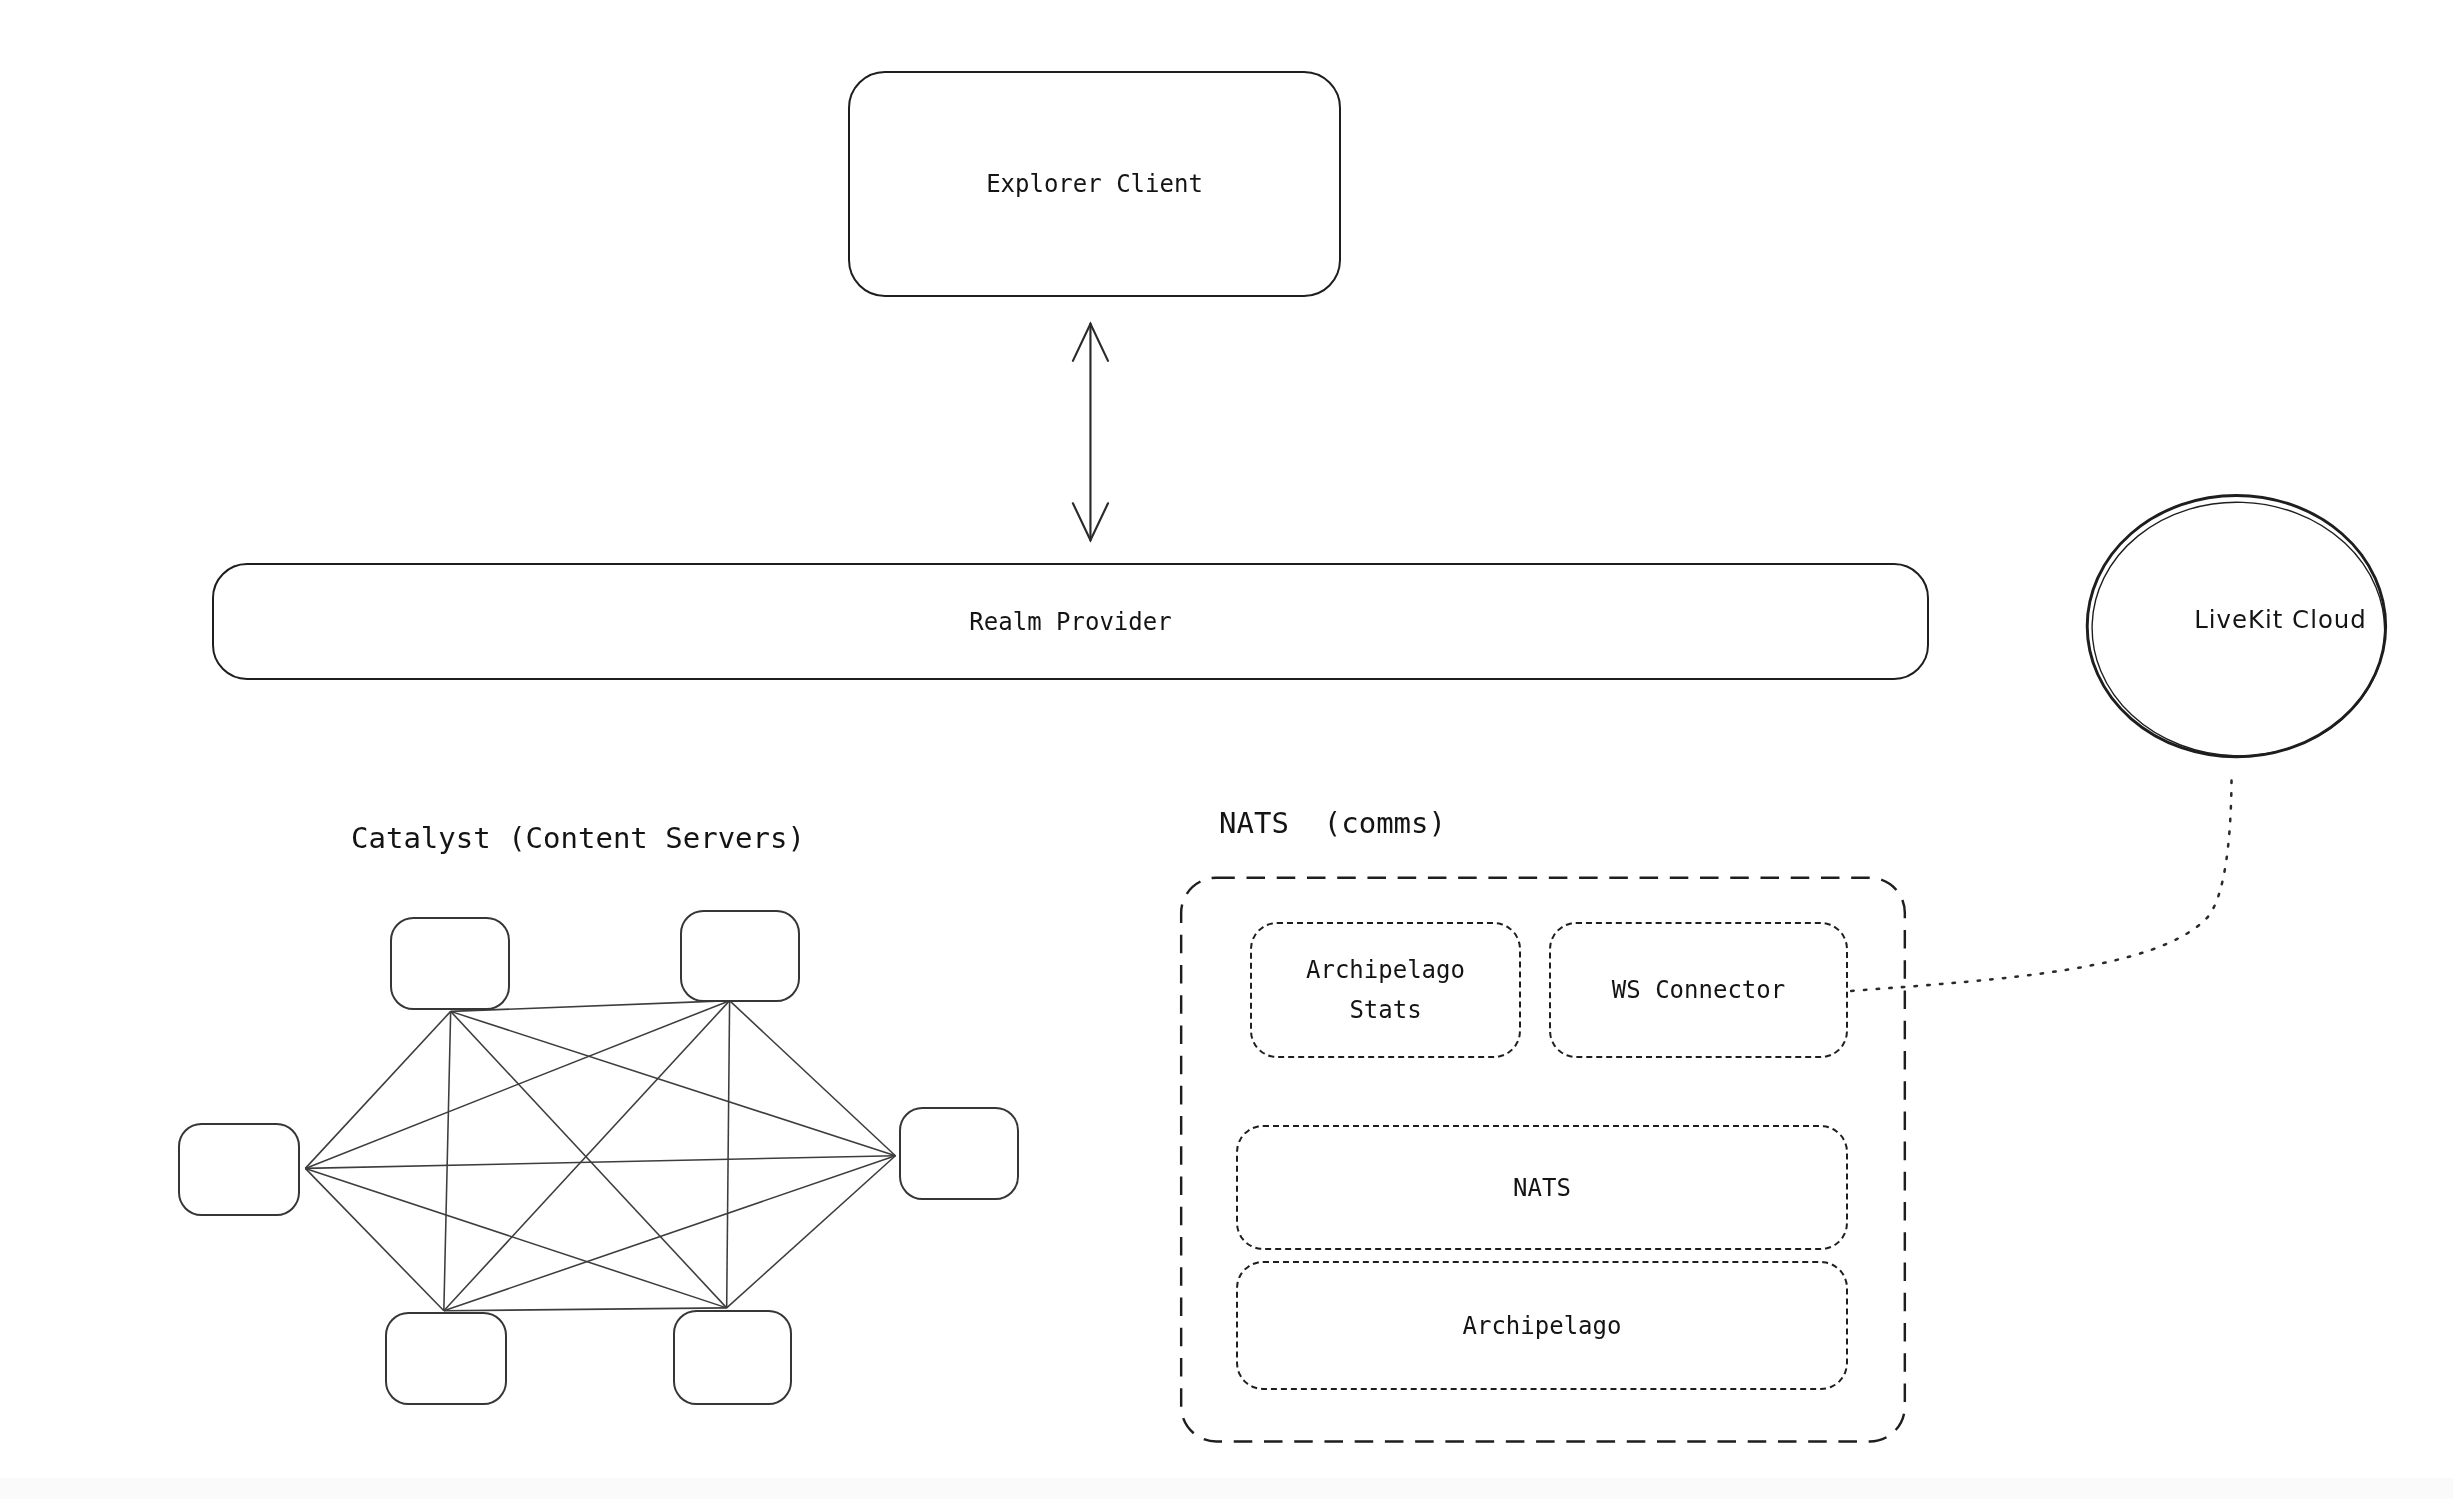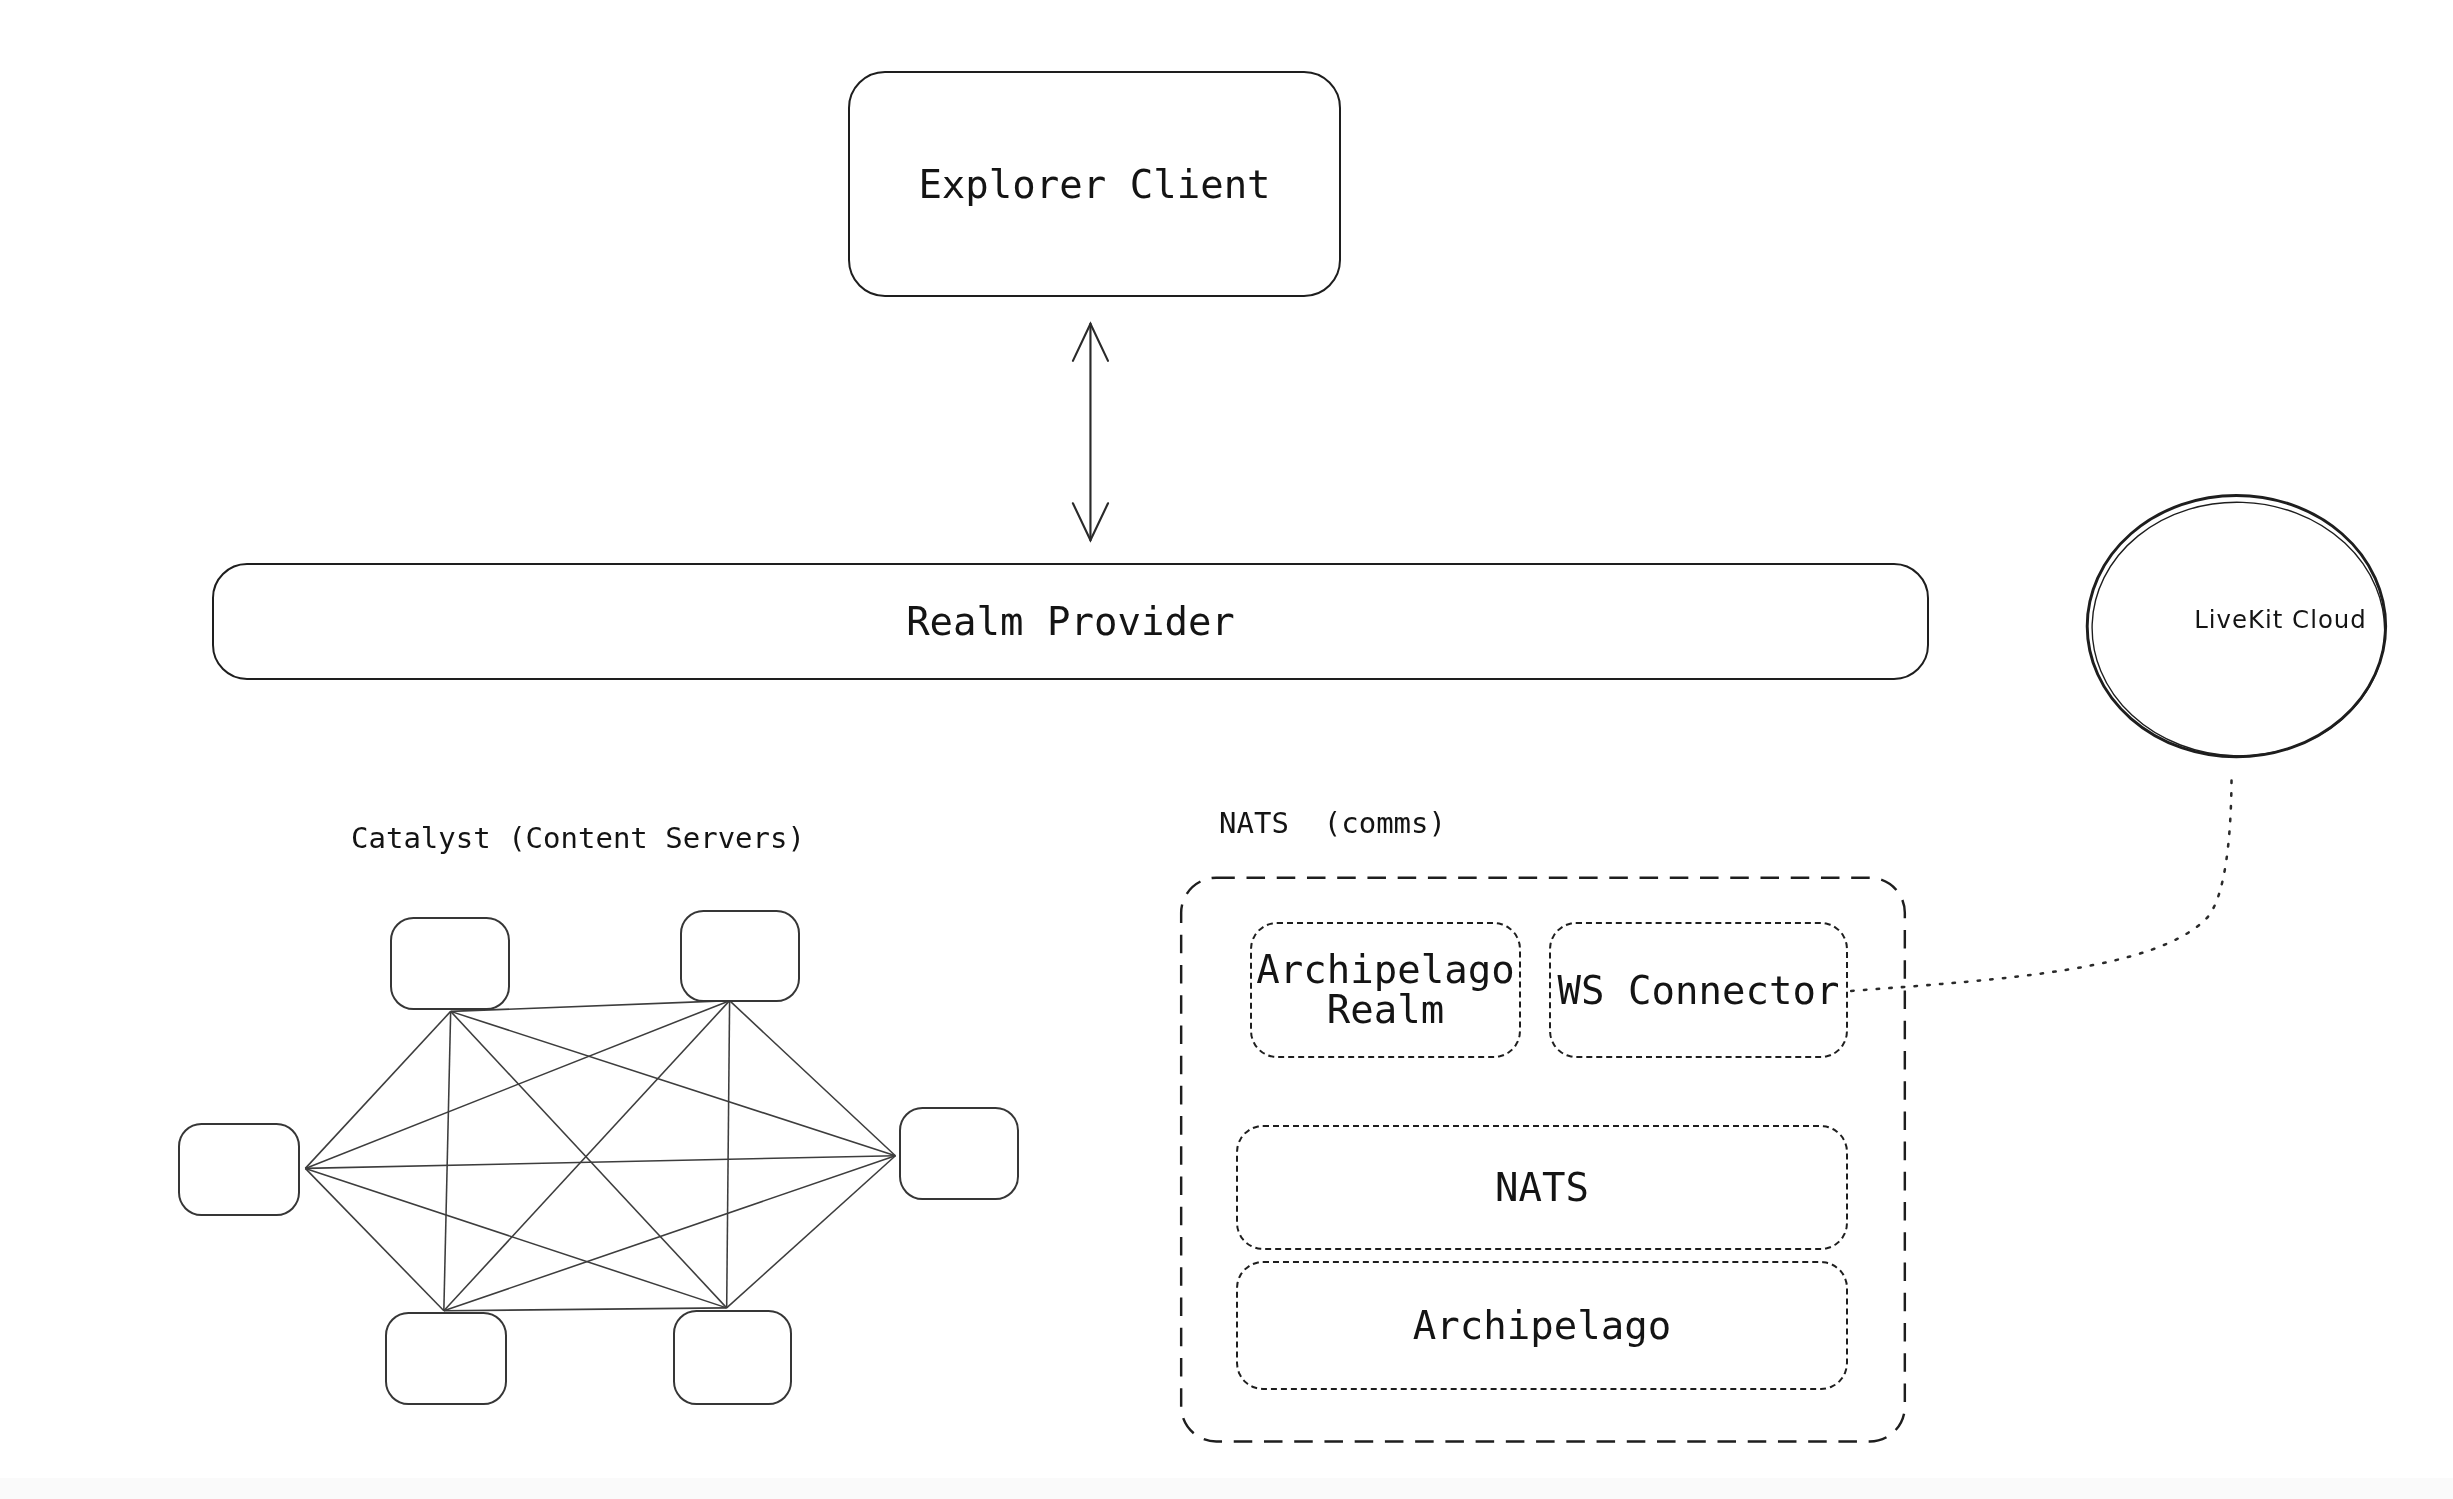--- a/index.html
+++ b/index.html
@@ -13,21 +13,21 @@
   }
   #wires{position:absolute;left:0;top:0;width:2454px;height:1500px;z-index:0;}
   .node{
     position:absolute;box-sizing:border-box;background:#ffffff;
     display:flex;align-items:center;justify-content:center;text-align:center;
     z-index:1;
   }
   .solid{border:2px solid #1e1e1e;}
   .thin{border:2px solid #363636;}
   .hatch{border:2.9px dashed #1e1e1e;}
-  .label-lg{font-size:39px;letter-spacing:0px;color:#141414;}
+  .label-lg{font-size:24px;letter-spacing:0px;color:#141414;}
   .section-title{
     position:absolute;z-index:1;font-size:29px;color:#141414;white-space:pre;
   }
   #explorer-box{left:848px;top:71px;width:493px;height:226px;border-radius:37px;}
   #realm-box{left:212px;top:563px;width:1717px;height:117px;border-radius:35px;border-width:2.4px;text-align:right;}
   #catalyst-title{left:351px;top:821px;}
   #main-title{left:1219px;top:806px;}
   .catalyst-node{border-radius:23.4px;}
   #cat-tl{left:390px;top:917px;width:120px;height:93px;}
   #cat-tr{left:680px;top:910px;width:120px;height:92px;}
@@ -106,21 +106,21 @@
   <div class="node thin catalyst-node" id="cat-tr"></div>
   <div class="node thin catalyst-node" id="cat-l"></div>
   <div class="node thin catalyst-node" id="cat-r"></div>
   <div class="node thin catalyst-node" id="cat-bl"></div>
   <div class="node thin catalyst-node" id="cat-br"></div>
 
   <div class="section-title" id="main-title">NATS  (comms)</div>
 
   <div class="node hatch" id="stats-box">
     <span class="label-lg">Archipelago</span>
-    <span class="label-lg">Realm</span>
+    <span class="label-lg">Stats</span>
   </div>
 
   <div class="node hatch" id="ws-box">
     <span class="label-lg">WS Connector</span>
   </div>
 
   <div class="node hatch" id="nats-box">
     <span class="label-lg">NATS</span>
   </div>
 

